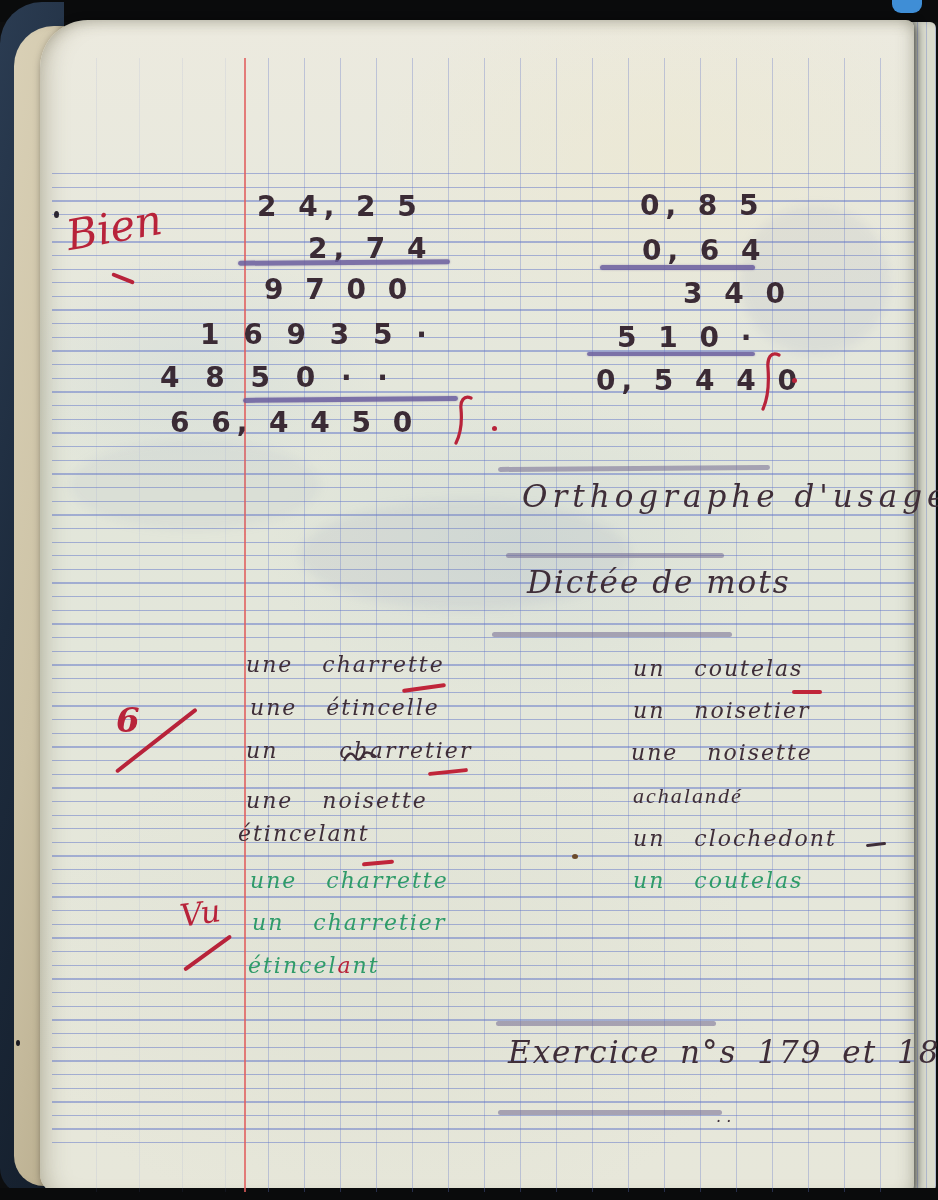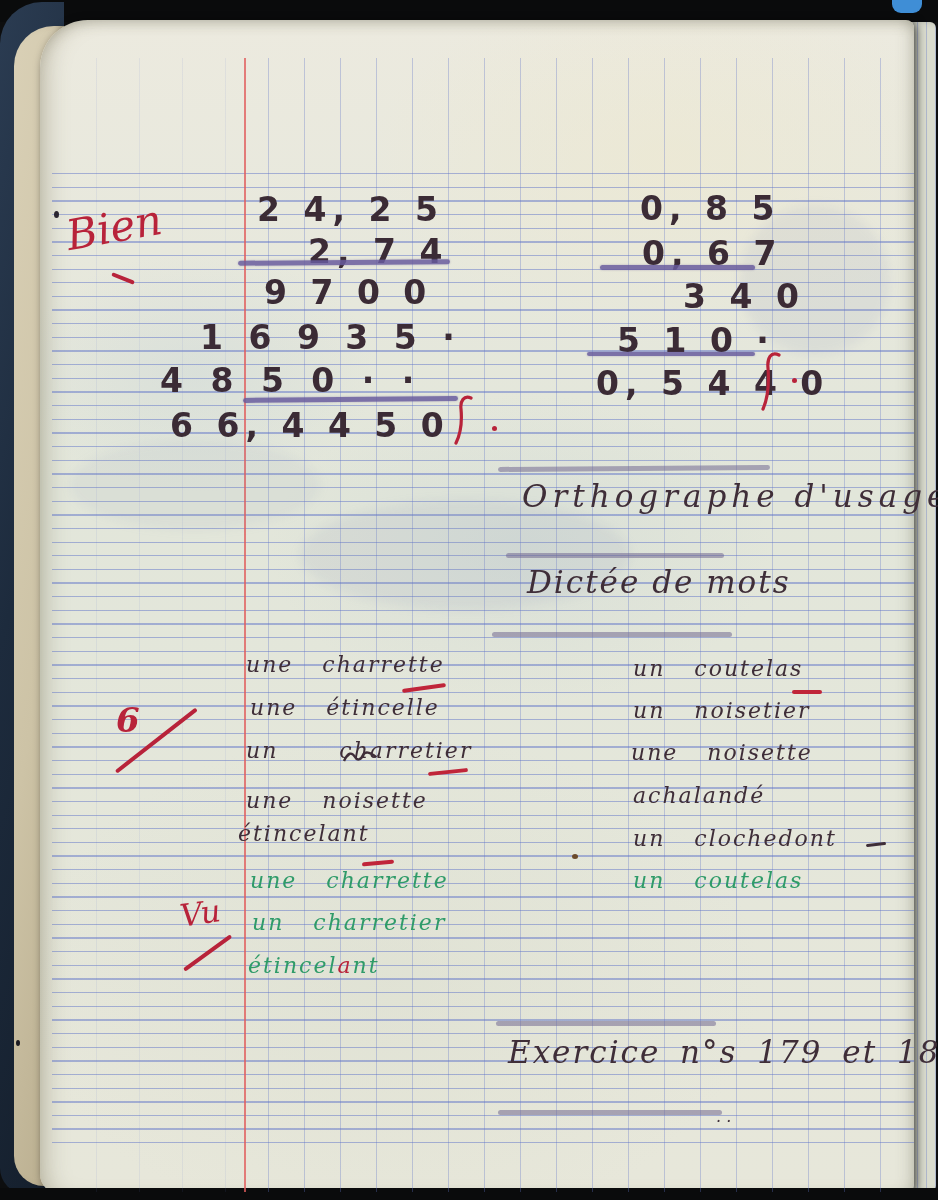--- a/index.html
+++ b/index.html
@@ -39,21 +39,21 @@
   .vlines-faint{left:96px;top:58px;width:172px;height:1134px;opacity:.32;
     background:repeating-linear-gradient(90deg,rgba(96,116,200,.30) 0 1px,transparent 1px 43px);}
   .margin-line{left:244px;top:58px;width:2px;height:1134px;background:rgba(224,92,92,.78);}
 
   
   .ink{font-style:italic;color:#3f2e38;white-space:nowrap;}
   .num{font-family:"DejaVu Sans",sans-serif;font-weight:bold;color:#3b2b35;white-space:nowrap;}
   .red{color:#b8233a;font-style:italic;white-space:nowrap;}
   .green{color:#2f9b69;}
   .word{font-size:22px;letter-spacing:2px;word-spacing:20px;}
-  .mnum{font-size:33px;letter-spacing:6px;}
+  .mnum{font-size:28px;letter-spacing:6px;}
   .heading{font-size:31px;}
   .gline{background:rgba(115,105,145,.55);height:5px;border-radius:3px;}
   .pul{background:rgba(104,92,158,.85);height:5px;border-radius:3px;
        box-shadow:0 0 2px rgba(104,92,158,.45);}
   .rul{background:#c02539;height:4px;border-radius:2px;}
   .slash{background:#b8233a;height:3.5px;border-radius:2px;transform-origin:left center;}
   .speck{border-radius:50%;}
   .smudge{filter:blur(5px);border-radius:50%;}
   .rdot{width:5px;height:5px;border-radius:50%;background:#b8233a;}
 </style>
@@ -87,21 +87,21 @@
 <div class="abs num mnum" style="left:200px;top:318px;letter-spacing:7px;">1 6 9 3 5 ·</div>
 <div class="abs num mnum" style="left:160px;top:361px;letter-spacing:8px;">4 8 5 0 · ·</div>
 <div class="abs pul" style="left:243px;top:397px;width:215px;transform:rotate(-.5deg);"></div>
 <div class="abs num mnum" style="left:170px;top:406px;">6 6, 4 4 5 0</div>
 <svg class="abs" style="left:452px;top:394px;" width="24" height="52" viewBox="0 0 24 52">
   <path d="M19,4 C12,1 8,7 9,15 C10,26 9,39 4,49" stroke="#b8233a" stroke-width="3.2" fill="none" stroke-linecap="round"></path>
 </svg>
 <div class="abs rdot" style="left:492px;top:426px;"></div>
 
 <div class="abs num mnum" style="left:640px;top:189px;">0, 8 5</div>
-<div class="abs num mnum" style="left:642px;top:234px;">0, 6 7</div>
+<div class="abs num mnum" style="left:642px;top:234px;">0, 6 4</div>
 <div class="abs pul" style="left:600px;top:265px;width:155px;"></div>
 <div class="abs num mnum" style="left:683px;top:277px;">3 4 0</div>
 <div class="abs num mnum" style="left:617px;top:321px;">5 1 0 ·</div>
 <div class="abs pul" style="left:587px;top:352px;width:168px;height:4px;"></div>
 <div class="abs num mnum" style="left:596px;top:364px;">0, 5 4 4 0</div>
 <svg class="abs" style="left:758px;top:350px;" width="26" height="62" viewBox="0 0 26 62">
   <path d="M21,5 C13,1 9,8 10,18 C11,32 10,48 5,59" stroke="#b8233a" stroke-width="3.2" fill="none" stroke-linecap="round"></path>
 </svg>
 <div class="abs rdot" style="left:792px;top:378px;"></div>
 
@@ -129,21 +129,21 @@
 <div class="abs rul" style="left:362px;top:861px;width:32px;transform:rotate(-5deg);"></div>
 
 <div class="abs ink word green" style="left:250px;top:868px;">une charrette</div>
 <div class="abs ink word green" style="left:252px;top:910px;">un charretier</div>
 <div class="abs ink word" style="left:248px;top:953px;"><span class="green">étincel</span><span style="color:#b8233a;">a</span><span class="green">nt</span></div>
 
 <div class="abs ink word" style="left:633px;top:656px;">un coutelas</div>
 <div class="abs rul" style="left:792px;top:690px;width:30px;"></div>
 <div class="abs ink word" style="left:633px;top:698px;">un noisetier</div>
 <div class="abs ink word" style="left:631px;top:740px;">une noisette</div>
-<div class="abs ink word" style="left:633px;top:783px;">achalandé</div>
+<div class="abs ink word" style="left:633px;top:783px;font-family:Liberation Serif, serif;">achalandé</div>
 <div class="abs ink word" style="left:633px;top:826px;">un clochedont</div>
 <div class="abs" style="left:866px;top:843px;width:20px;height:3px;background:#3f2e38;border-radius:2px;transform:rotate(-6deg);"></div>
 
 <div class="abs ink word green" style="left:633px;top:868px;">un coutelas</div>
 
 <div class="abs gline" style="left:496px;top:1021px;width:220px;"></div>
 <div class="abs ink" style="left:508px;top:1034px;font-size:31px;letter-spacing:2px;word-spacing:8px;">Exercice n°s 179 et 181</div>
 <div class="abs gline" style="left:498px;top:1110px;width:224px;"></div>
 <div class="abs ink" style="left:716px;top:1112px;font-size:16px;">· ·</div>
 

